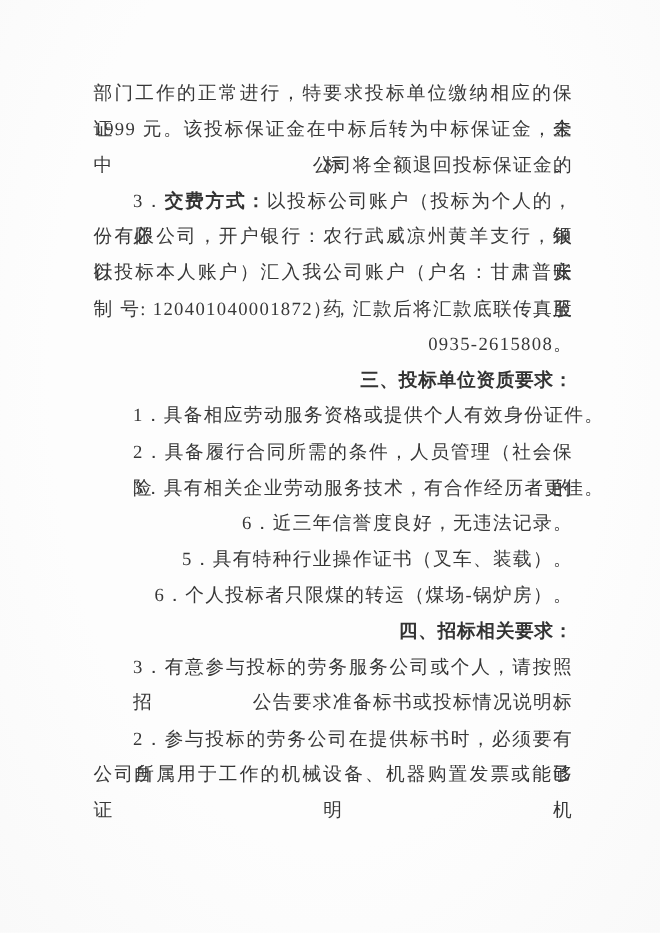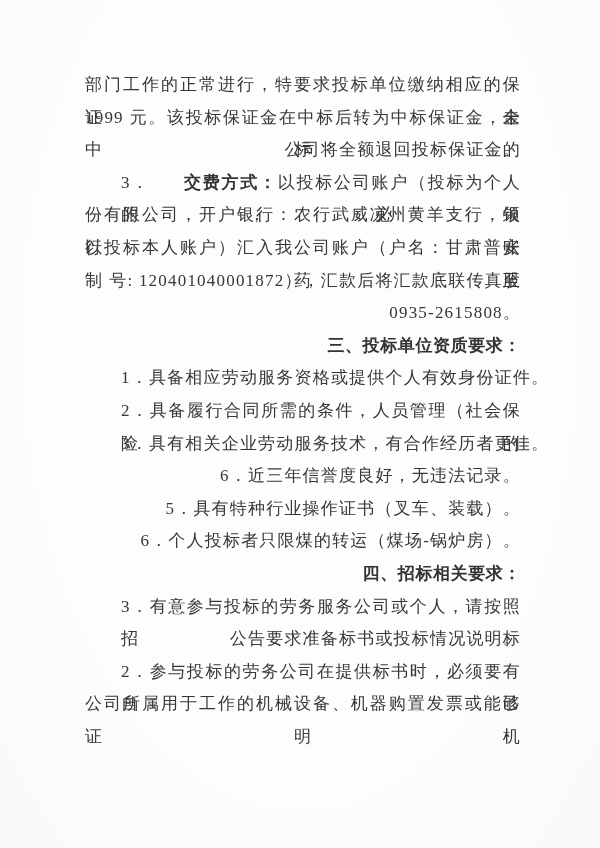--- a/index.html
+++ b/index.html
@@ -48,21 +48,20 @@
   .line.heading {
     font-family: "Liberation Sans", "DejaVu Sans", sans-serif;
     font-weight: 700;
     letter-spacing: 0.6px;
     color: #333333;
   }
   .bold {
     font-family: Liberation Sans, sans-serif;
     font-weight: 700;
     color: #333333;
-    margin-left: 34px;
   }
 </style>
 </head>
 <body>
 
 <div class="page">
   <div class="text-block">
       <div class="line stretch"><span>部门工作的正常进行，特要求投标单位缴纳相应的保证金</span></div>
       <div class="line stretch"><span>1999 元。该投标保证金在中标后转为中标保证金，未中标的</span></div>
       <div class="line"><span>公司将全额退回投标保证金。</span></div>

